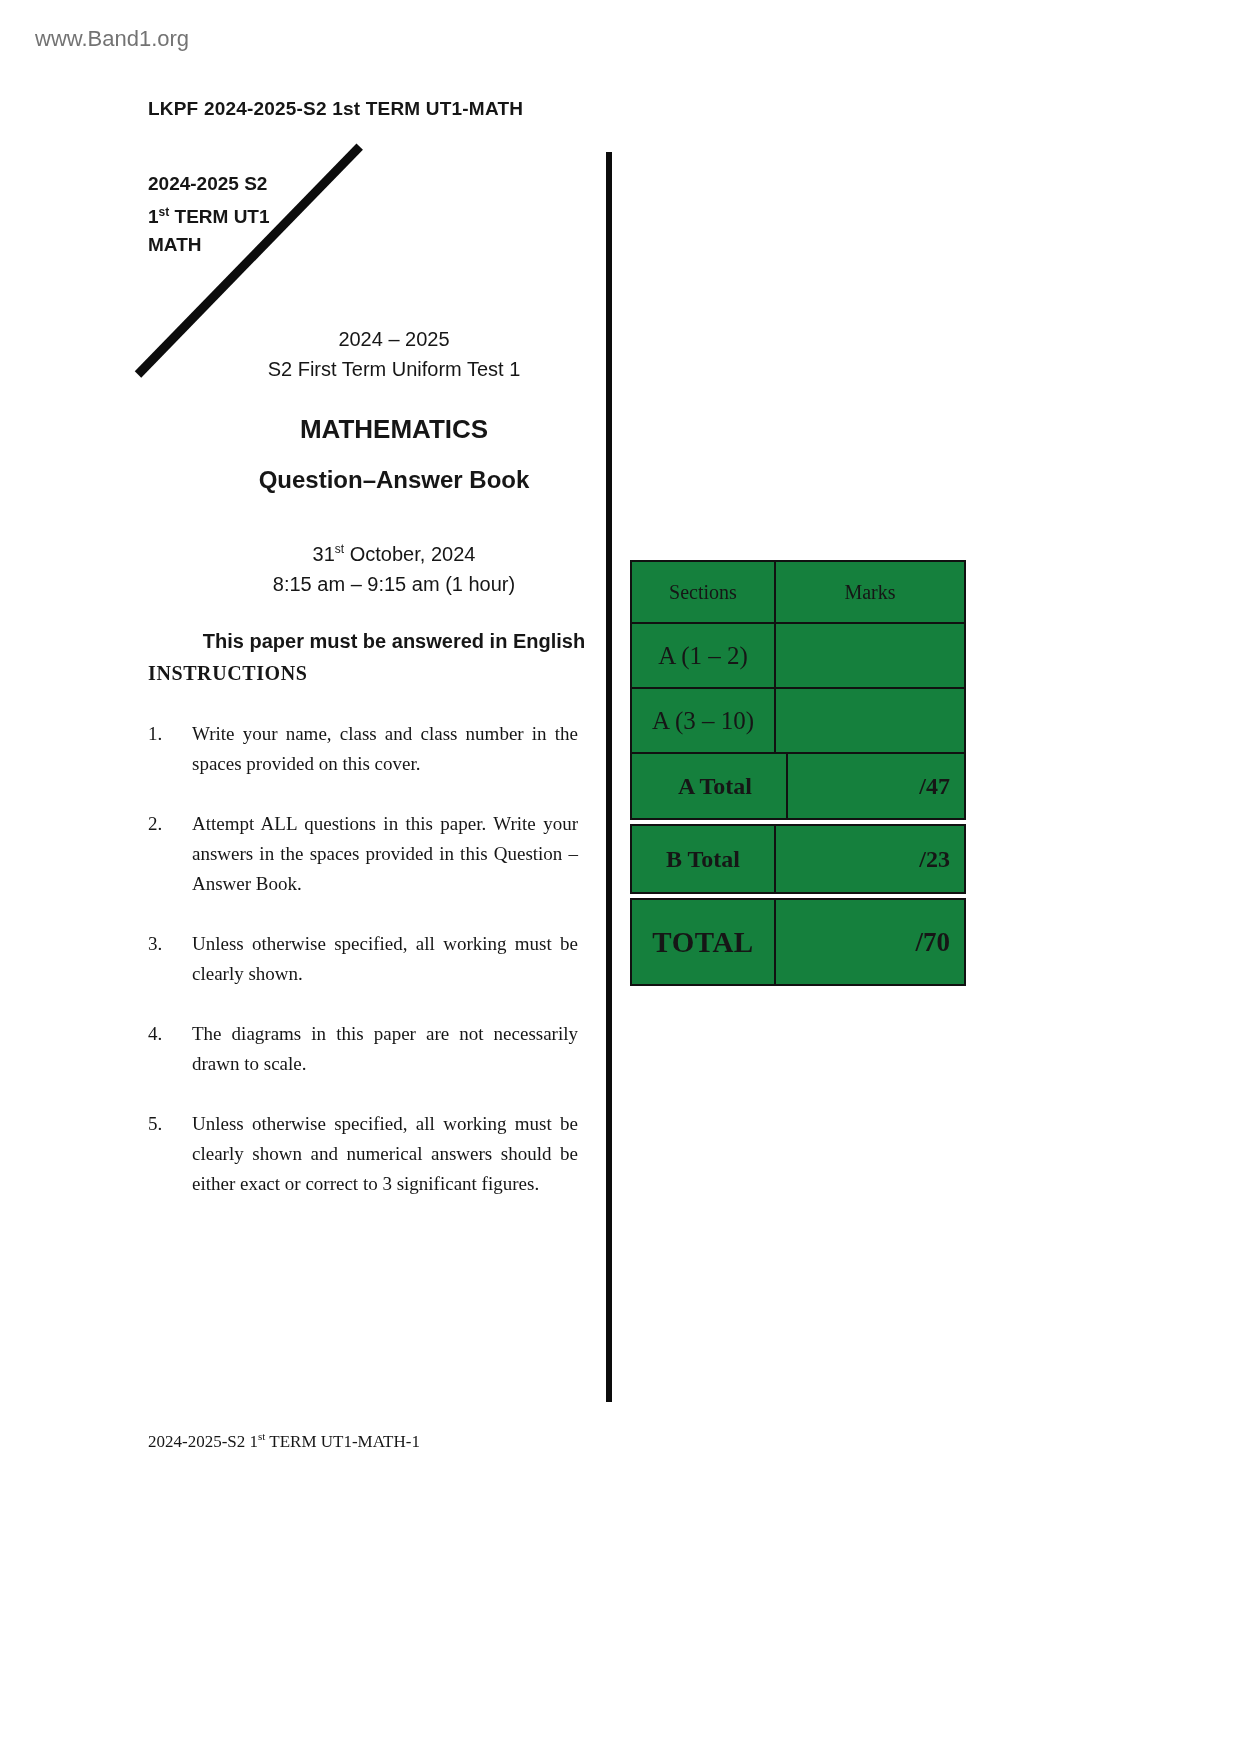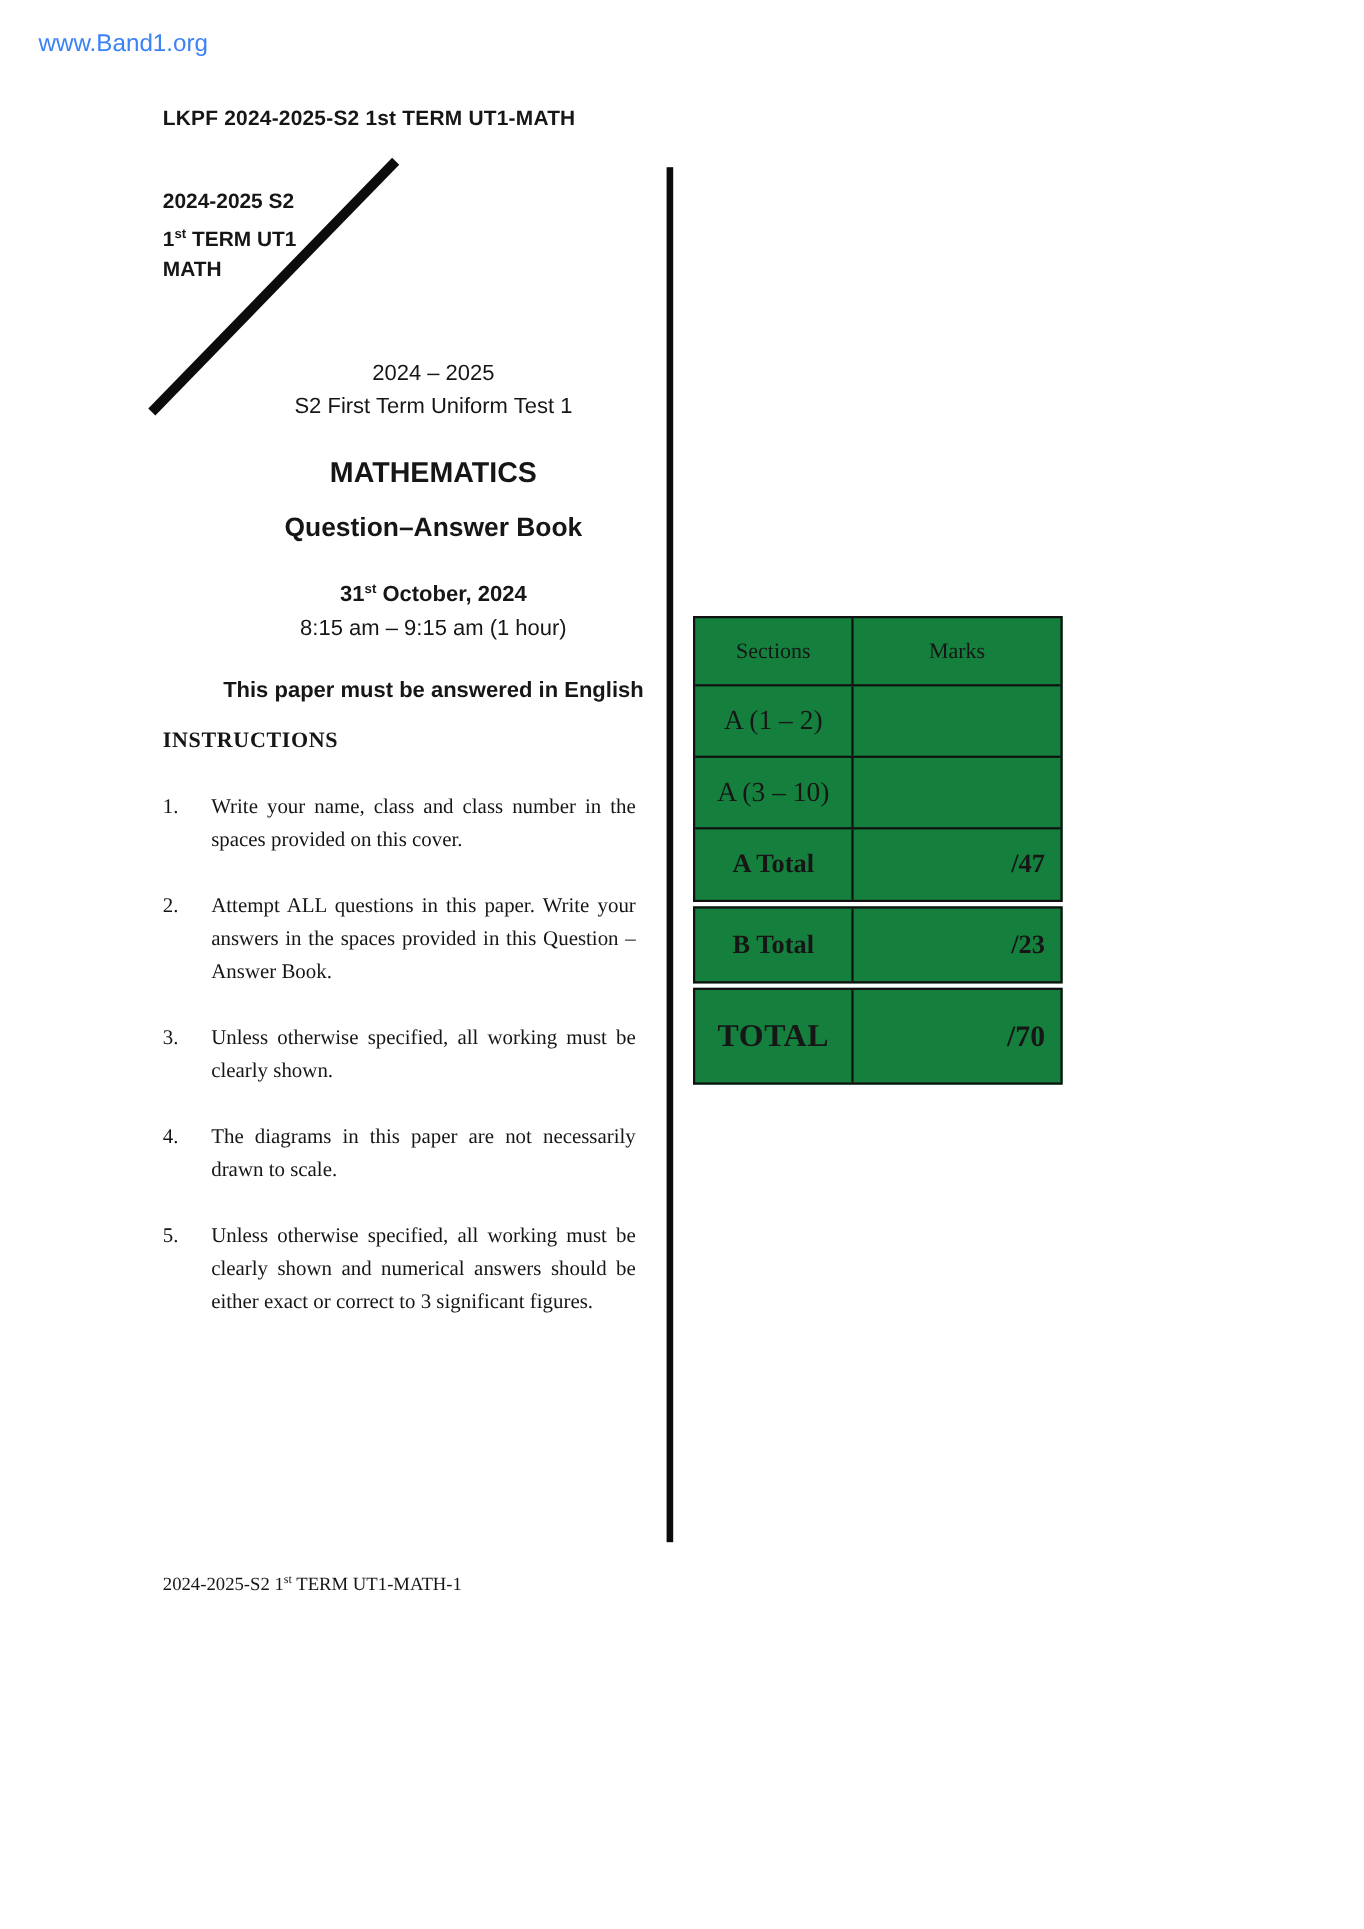--- a/index.html
+++ b/index.html
@@ -8,21 +8,21 @@
     background:#ffffff;
     color:#161616;
     position:relative;
     font-family:"Liberation Sans", sans-serif;
     overflow:hidden;
   }
   .sans{font-family:"Liberation Sans", sans-serif;}
 
   .watermark{
     position:absolute;left:35px;top:26px;
-    font-size:22px;color:#3b82f6;
+    font-size:22px;color:#737373;
   }
   .doc-header{
     position:absolute;left:148px;top:98px;
     font-size:19px;font-weight:bold;letter-spacing:0.2px;
   }
 
   .stamp{
     position:absolute;left:148px;top:170px;
     font-size:19px;font-weight:bold;line-height:28px;
   }
@@ -36,21 +36,21 @@
   }
 
   .cover-center{
     position:absolute;left:148px;top:324px;width:492px;
     text-align:center;
   }
   .cover-year{font-size:20px;line-height:30px;}
   .cover-test{font-size:20px;line-height:30px;}
   .cover-subject{font-size:26px;font-weight:bold;margin-top:30px;}
   .cover-book{font-size:24px;font-weight:bold;margin-top:21px;}
-  .cover-date{font-size:20px;margin-top:26px;line-height:30px;font-weight:bold;}
+  .cover-date{font-size:20px;margin-top:40px;line-height:30px;}
   .cover-date sup{font-size:12px;}
   .cover-time{font-size:20px;line-height:30px;}
   .cover-lang{font-size:20px;font-weight:bold;margin-top:31px;}
 
   .instructions{
     position:absolute;left:148px;top:662px;width:430px;
     font-family:"Liberation Serif", serif;
   }
   .instructions-heading{
     font-size:20px;font-weight:bold;letter-spacing:0.6px;
@@ -90,21 +90,21 @@
     align-self:stretch;
     display:flex;align-items:center;justify-content:center;
     text-align:center;
   }
   .mt-right{
     flex:1;display:flex;align-items:center;justify-content:center;
   }
   .mt-right.right-align{justify-content:flex-end;padding-right:14px;}
   .row-header{height:60px;font-size:20px;}
   .row-plain{height:63px;font-size:25px;}
-  .row-total{height:64px;}
+  .row-total{height:64px;padding-left:12px;}
   .row-total .mt-left{font-size:24px;font-weight:bold;}
   .row-total .mt-right{font-size:24px;font-weight:bold;}
   .row-btotal{height:66px;}
   .row-btotal .mt-left{font-size:24px;font-weight:bold;}
   .row-btotal .mt-right{font-size:24px;font-weight:bold;padding-left:39px;}
   .row-grand{height:84px;}
   .row-grand .mt-left{font-size:29px;font-weight:bold;letter-spacing:0.5px;}
   .row-grand .mt-right{font-size:27px;font-weight:bold;}
 
   .page-footer{

